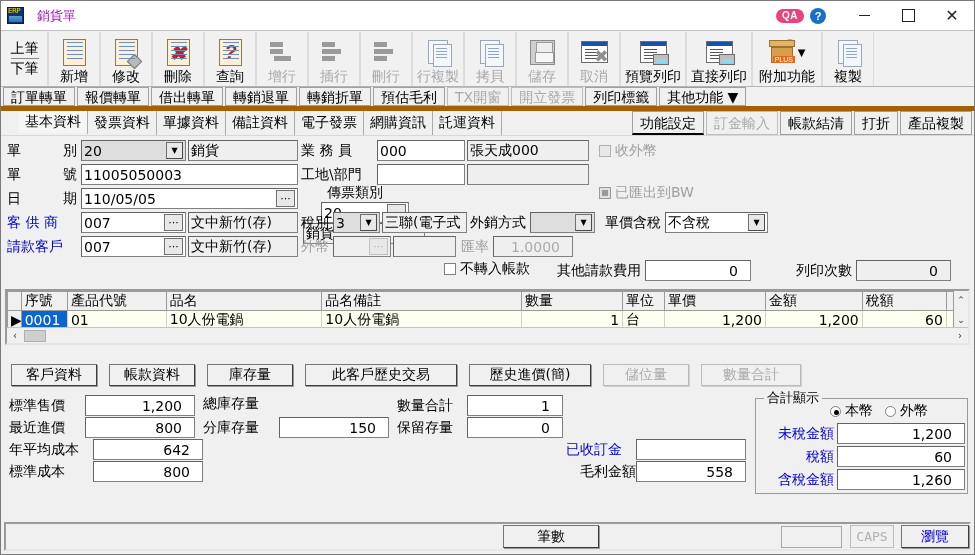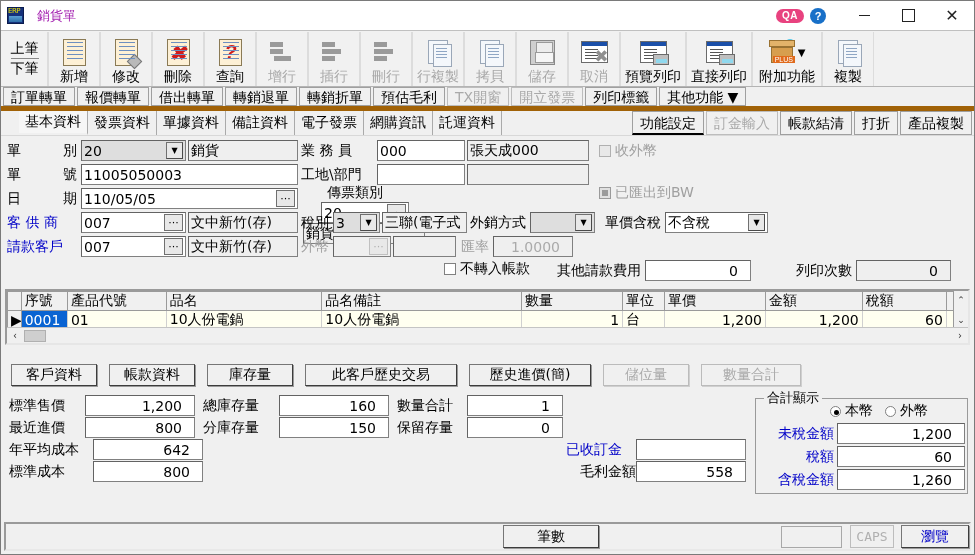--- a/index.html
+++ b/index.html
@@ -764,21 +764,20 @@
       <span class="lbl" style="width:84px">年平均成本</span>
       <div class="fld num" style="width:110px">642</div>
     </div>
     <div class="row" style="left:8px; top:72px;">
       <span class="lbl" style="width:84px">標準成本</span>
       <div class="fld num" style="width:110px">800</div>
     </div>
 
     <div class="row" style="left:202px; top:6px;">
       <span class="lbl" style="width:76px">總庫存量</span>
-      <div class="fld num" style="width:110px">160</div>
     </div>
     <div class="row" style="left:202px; top:28px;">
       <span class="lbl" style="width:76px">分庫存量</span>
       <div class="fld num" style="width:110px">150</div>
     </div>
 
     <div class="row" style="left:396px; top:6px;">
       <span class="lbl" style="width:70px">數量合計</span>
       <div class="fld num" style="width:96px">1</div>
     </div>

